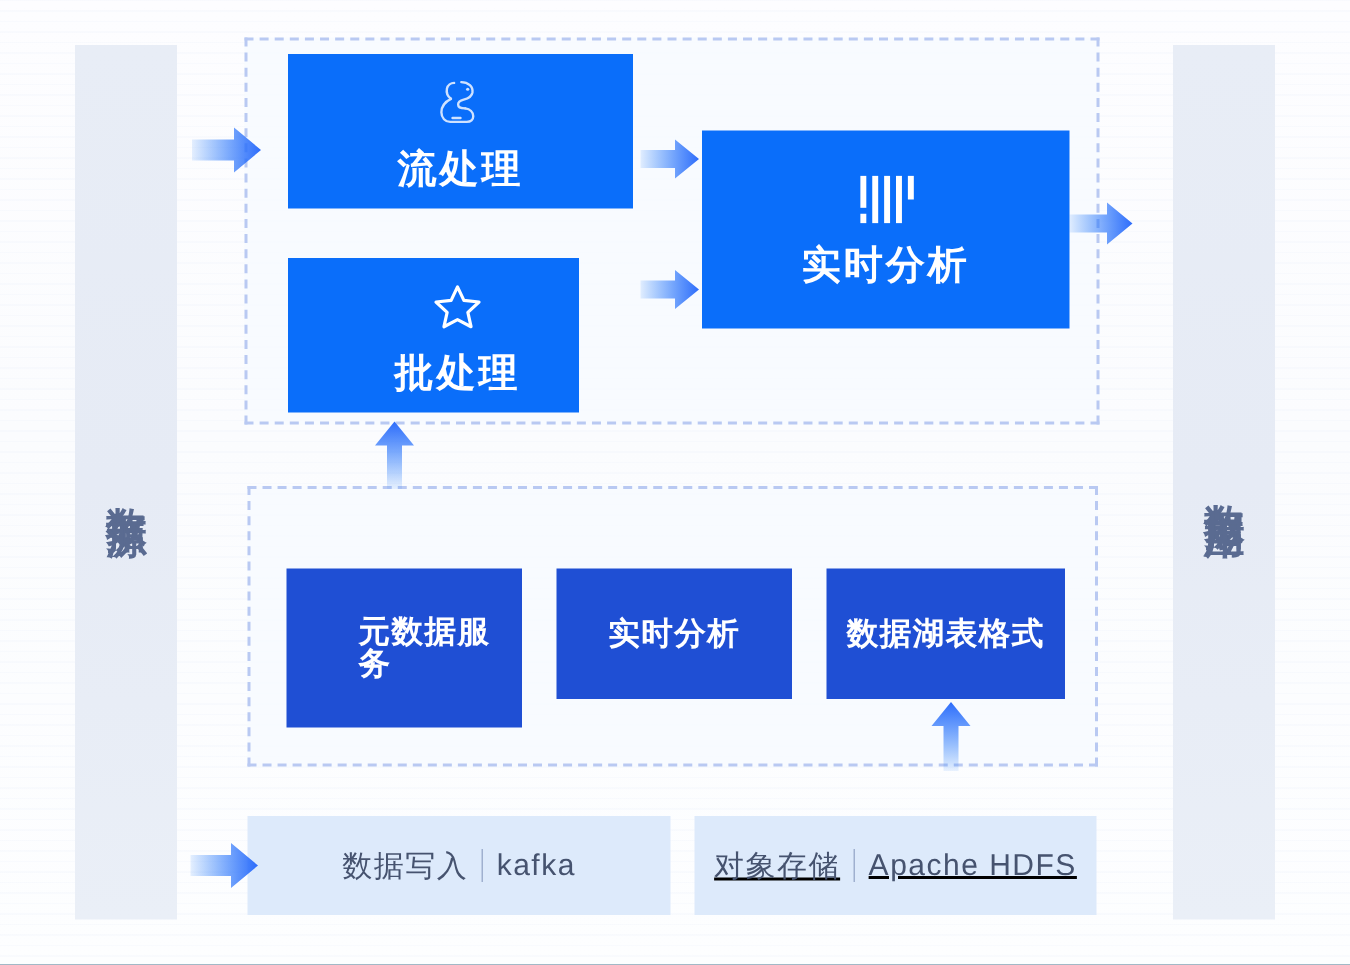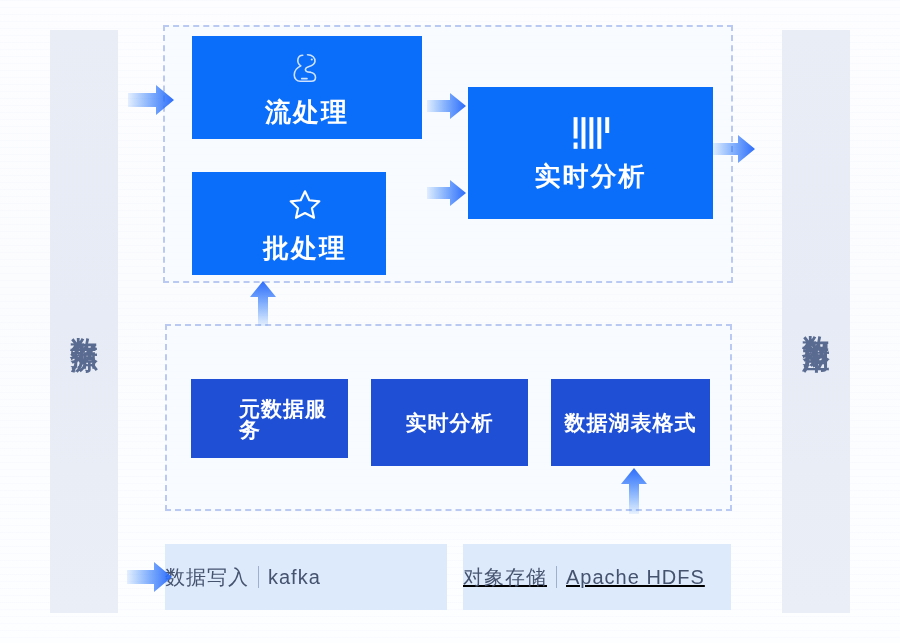--- a/index.html
+++ b/index.html
@@ -90,31 +90,31 @@
   .card-icon {
     display: block;
     margin-bottom: 14px;
     line-height: 0;
   }
 
   #card-stream    { left: 192px; top: 36px;  width: 230px; height: 103px; }
   #card-batch     { left: 192px; top: 172px; width: 194px; height: 103px; padding-left: 32px; }
   #card-realtime  { left: 468px; top: 87px;  width: 245px; height: 132px; }
 
-  #svc-metadata { left: 191px; top: 379px; width: 157px; height: 79px; padding-left: 48px; }
+  #svc-metadata { left: 191px; top: 379px; width: 157px; height: 106px; padding-left: 48px; }
   #svc-auth     { left: 371px; top: 379px; width: 157px; height: 87px; }
   #svc-lake     { left: 551px; top: 379px; width: 159px; height: 87px; align-items: center; }
 
   
   .pale-bar {
     position: absolute;
     background: #ddeafb;
     display: flex;
     align-items: center;
-    justify-content: flex-start;
+    justify-content: center;
     box-sizing: border-box;
   }
   #bar-ingest  { left: 165px; top: 544px; width: 282px; height: 66px; }
   #bar-storage { left: 463px; top: 544px; width: 268px; height: 66px; text-decoration: underline; }
   .bar-text {
     font-size: 20px;
     color: #46536f;
     letter-spacing: 1px;
     display: flex;
     align-items: center;

